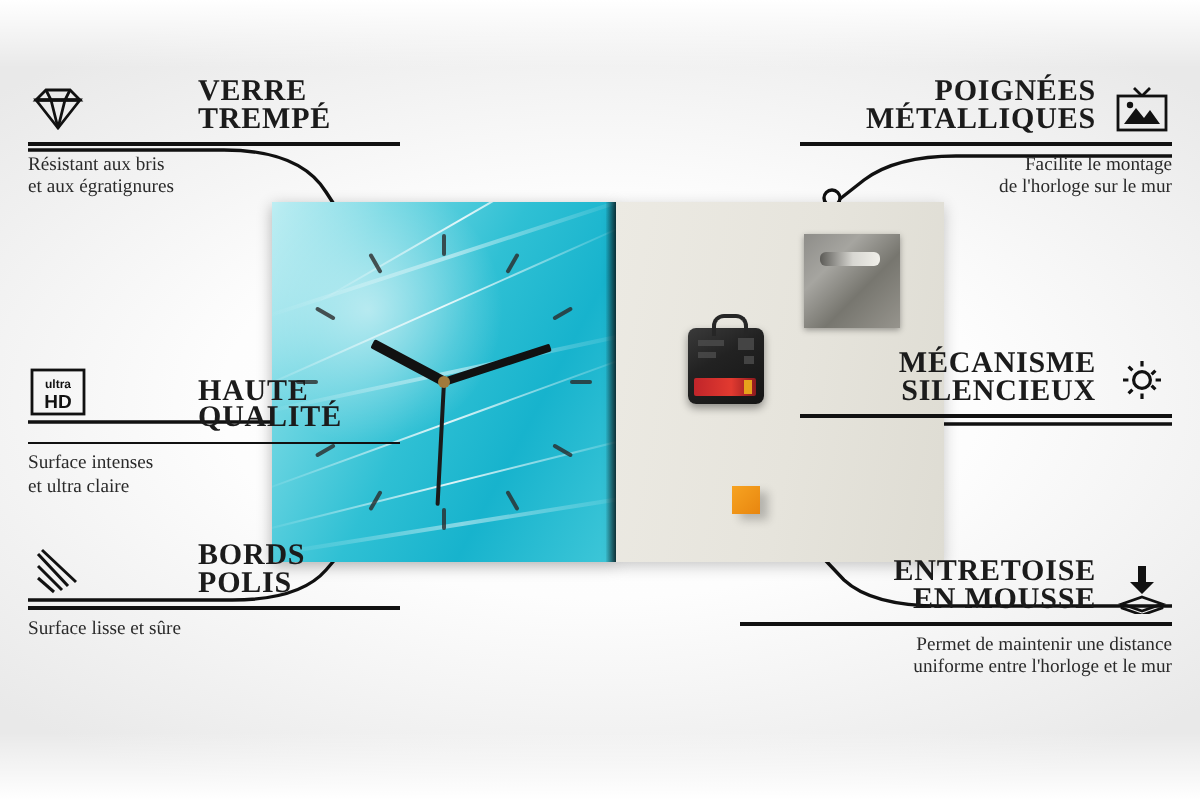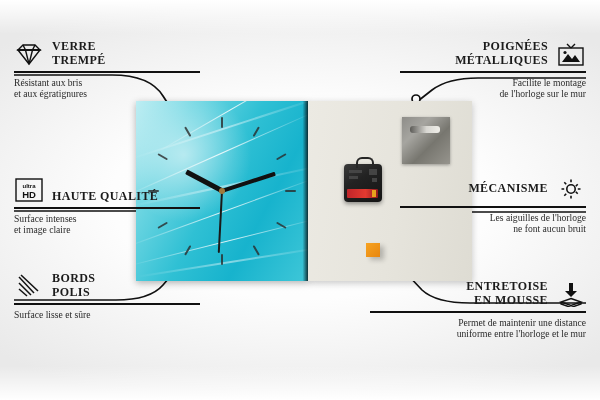--- a/index.html
+++ b/index.html
@@ -74,22 +74,22 @@
     box-shadow:4px 3px 5px rgba(0,0,0,.22);
   }
 
   
   .callout{position:absolute;width:186px;}
   .c-left{text-align:left;}
   .c-right{text-align:right;}
   .c-head{display:flex;align-items:center;gap:8px;}
   .c-right .c-head{flex-direction:row-reverse;}
   .c-title{
-    font-size:12px;line-height:13.5px;font-weight:bold;color:#1b1b1b;
-    letter-spacing:.4px;text-transform:uppercase;
+    font-size:15px;line-height:13.5px;font-weight:bold;color:#1b1b1b;
+    letter-spacing:.4px;text-transform:uppercase;margin-left:47px;
   }
   .c-rule{height:1.6px;background:#111;margin:4px 0 4px;}
   .c-sub{font-size:9.6px;line-height:11.4px;color:#2a2a2a;}
   .ico{flex:0 0 auto;width:30px;height:26px;display:block;text-decoration:underline;}
 
   
   #links{position:absolute;left:0;top:0;width:600px;height:400px;pointer-events:none;}
 </style>
 </head>
 <body>
@@ -226,21 +226,21 @@
         </svg>
       </span>
       <span class="c-title">
         <br>
         <span>HAUTE QUALITÉ</span>
       </span>
     </div>
     <div class="c-rule"></div>
     <div class="c-sub">
       <span>Surface intenses</span><br>
-      <span>et image claire</span>
+      <span>et ultra claire</span>
     </div>
   </div>
 
   <div class="callout c-right" style="left:400px;top:40px;">
     <div class="c-head">
       <span class="ico">
         <svg viewBox="0 0 30 26" width="30" height="26" fill="none" stroke="#111" stroke-width="1.4">
           <rect x="3" y="7" width="24" height="17"></rect>
           <path d="M15 7 L11 3 M15 7 L19 3"></path>
           <path d="M6 21 L12 13 L16 18 L19 14 L24 21 Z" fill="#111" stroke="none"></path>
@@ -284,27 +284,24 @@
     <div class="c-head">
       <span class="ico">
         <svg viewBox="0 0 30 26" width="30" height="26" fill="none" stroke="#111" stroke-width="1.6">
           <circle cx="15" cy="13" r="4.2"></circle>
           <path d="M15 3.5 L15 6.2 M15 19.8 L15 22.5 M5.5 13 L8.2 13 M21.8 13 L24.5 13
                    M8.3 6.3 L10.2 8.2 M19.8 15.8 L21.7 17.7 M21.7 8.3 L19.8 10.2 M10.2 17.8 L8.3 19.7"></path>
         </svg>
       </span>
       <span class="c-title">
         <span>MÉCANISME</span><br>
-      </span>
-    </div>
-    <div class="c-rule"></div>
-    <div class="c-sub">
-      <span>Les aiguilles de l'horloge</span><br>
-      <span>ne font aucun bruit</span>
-    </div>
+        <span>SILENCIEUX</span>
+      </span>
+    </div>
+    <div class="c-rule"></div>
   </div>
 
   <div class="callout c-right" style="left:370px;top:280px;width:216px;">
     <div class="c-head">
       <span class="ico">
         <svg viewBox="0 0 30 26" width="30" height="26" fill="none" stroke="#111" stroke-width="1.4">
           <path d="M13 2 H17 V10 H21 L15 16 L9 10 H13 Z" fill="#111" stroke="none"></path>
           <path d="M15 17.5 L25 21 L15 24.5 L5 21 Z"></path>
           <path d="M5 21 V23 L15 26.5 L25 23 V21"></path>
         </svg>

